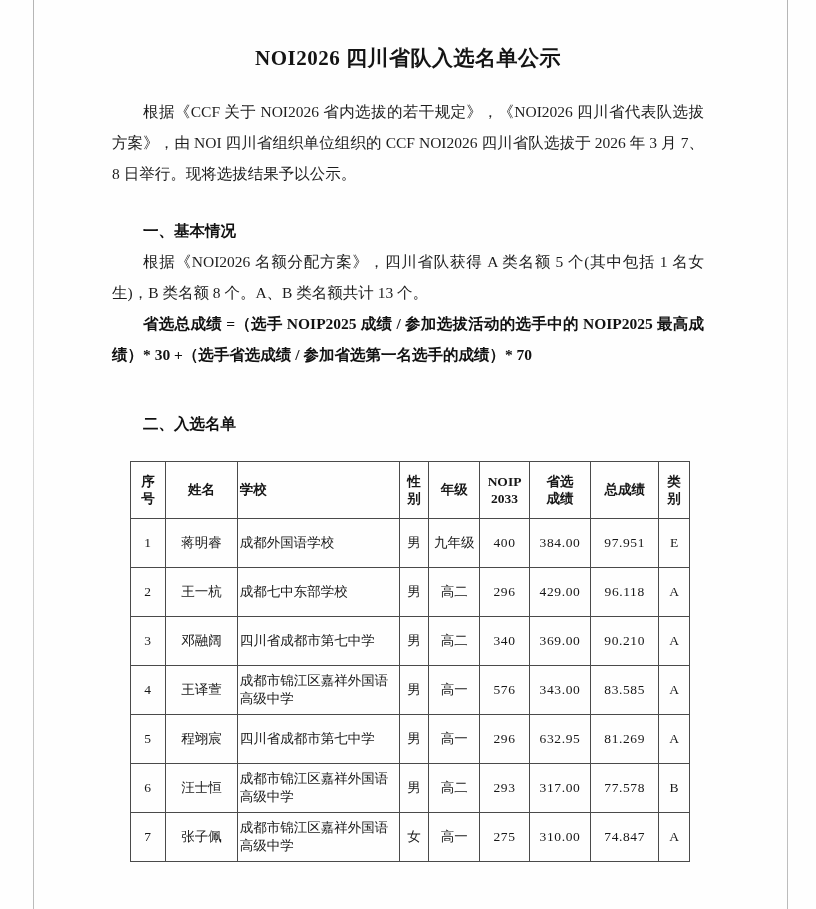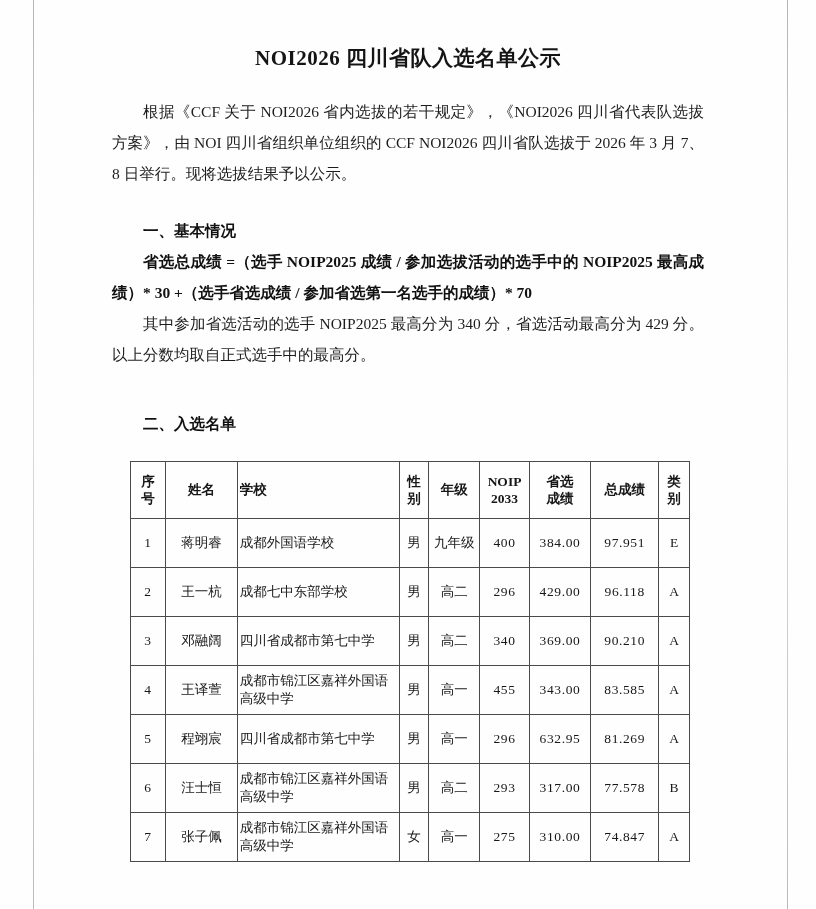--- a/index.html
+++ b/index.html
@@ -145,25 +145,25 @@
   <div class="scan-edge right"></div>
 
   <h1 class="doc-title">NOI2026 四川省队入选名单公示</h1>
 
   <div class="body-area">
 
     <p class="para first">根据《CCF 关于 NOI2026 省内选拔的若干规定》，《NOI2026 四川省代表队选拔方案》，由 NOI 四川省组织单位组织的 CCF NOI2026 四川省队选拔于 2026 年 3 月 7、8 日举行。现将选拔结果予以公示。</p>
 
     <div class="sec-head gap-top">一、基本情况</div>
 
+    <p class="para">根据《NOI2026 名额分配方案》，四川省队获得 A 类名额 5 个(其中包括 1 名女生)，B 类名额 8 个。A、B 类名额共计 13 个。</p>
 
 
     <p class="formula">省选总成绩 =（选手 NOIP2025 成绩 / 参加选拔活动的选手中的 NOIP2025 最高成绩）* 30 +（选手省选成绩 / 参加省选第一名选手的成绩）* 70</p>
 
-    <p class="para">其中参加省选活动的选手 NOIP2025 最高分为 340 分，省选活动最高分为 429 分。以上分数均取自正式选手中的最高分。</p>
 
     <div class="sec-head gap-top-lg">二、入选名单</div>
 
   </div>
 
   <div class="table-wrap">
     <table class="roster">
       <colgroup>
         <col class="c-idx">
           <col class="c-name">
@@ -236,21 +236,21 @@
             <td class="num">369.00</td>
             <td class="num">90.210</td>
             <td>A</td>
           </tr>
           <tr>
             <td class="num">4</td>
             <td>王译萱</td>
             <td class="school">成都市锦江区嘉祥外国语高级中学</td>
             <td>男</td>
             <td>高一</td>
-            <td class="num">455</td>
+            <td class="num">576</td>
             <td class="num">343.00</td>
             <td class="num">83.585</td>
             <td>A</td>
           </tr>
           <tr>
             <td class="num">5</td>
             <td>程翊宸</td>
             <td class="school">四川省成都市第七中学</td>
             <td>男</td>
             <td>高一</td>

